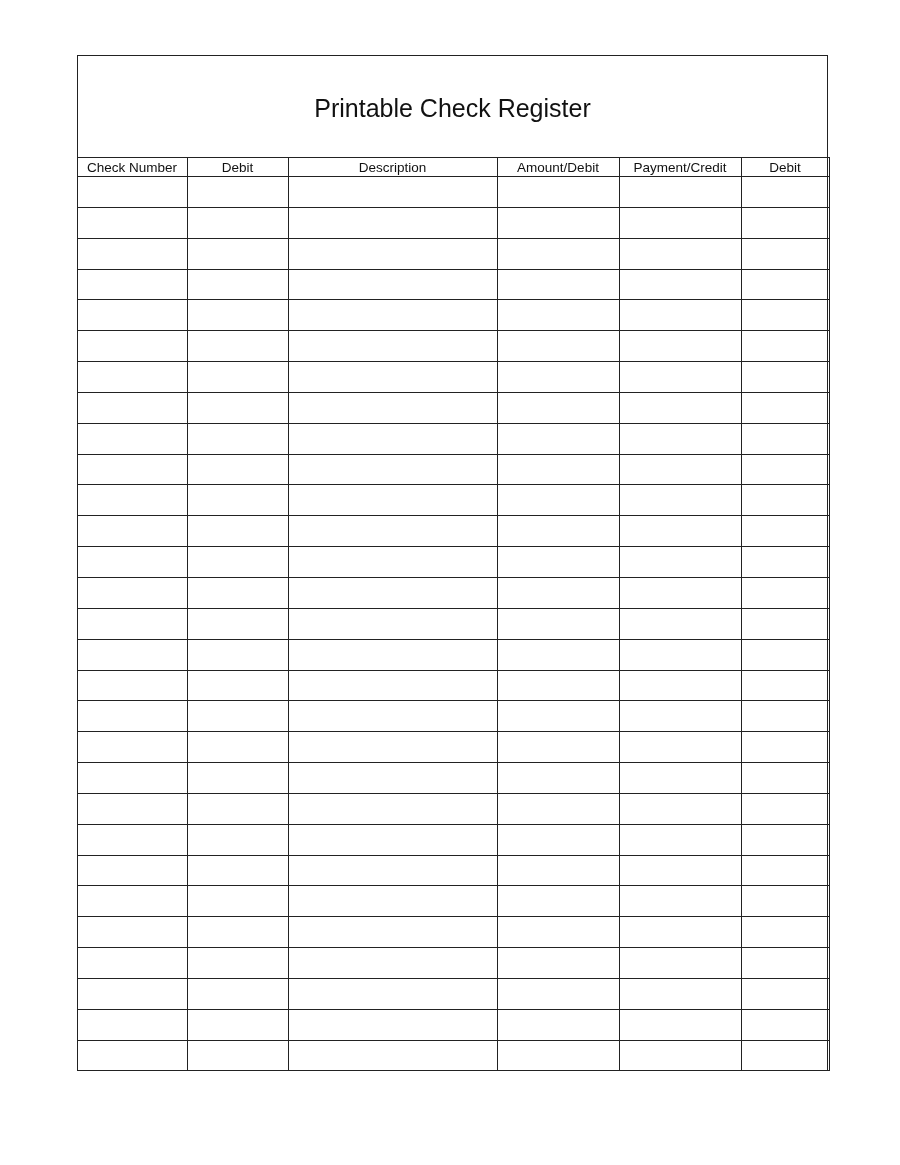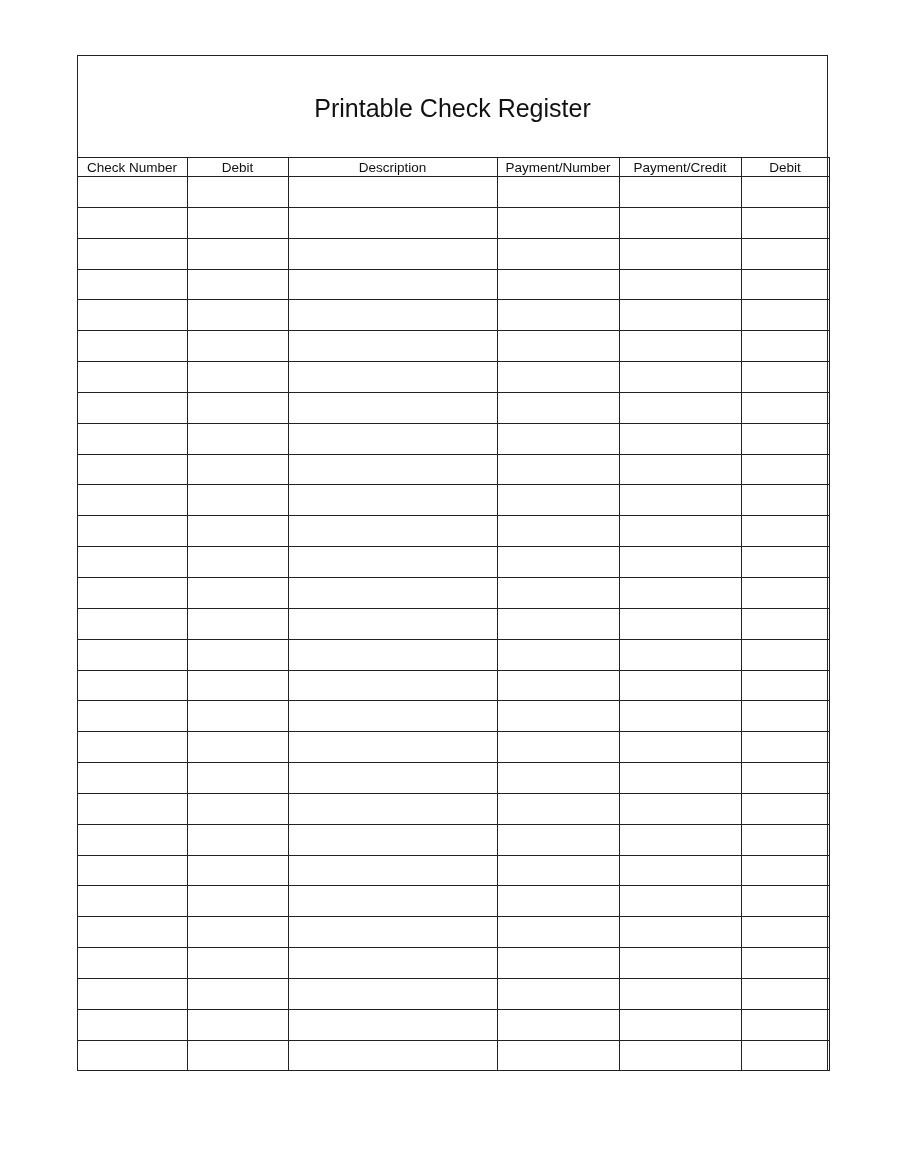--- a/index.html
+++ b/index.html
@@ -31,21 +31,21 @@
         <col style="width: 209px;">
         <col style="width: 122px;">
         <col style="width: 122px;">
         <col style="width: 88px;">
       </colgroup>
     <thead>
       <tr>
         <th>Check Number</th>
         <th>Debit</th>
         <th>Description</th>
-        <th>Payment/Number</th>
+        <th>Amount/Debit</th>
         <th>Payment/Credit</th>
         <th>Debit</th>
       </tr>
     </thead>
     <tbody id="body">
         <tr>
           <td></td>
           <td></td>
           <td></td>
           <td></td>

